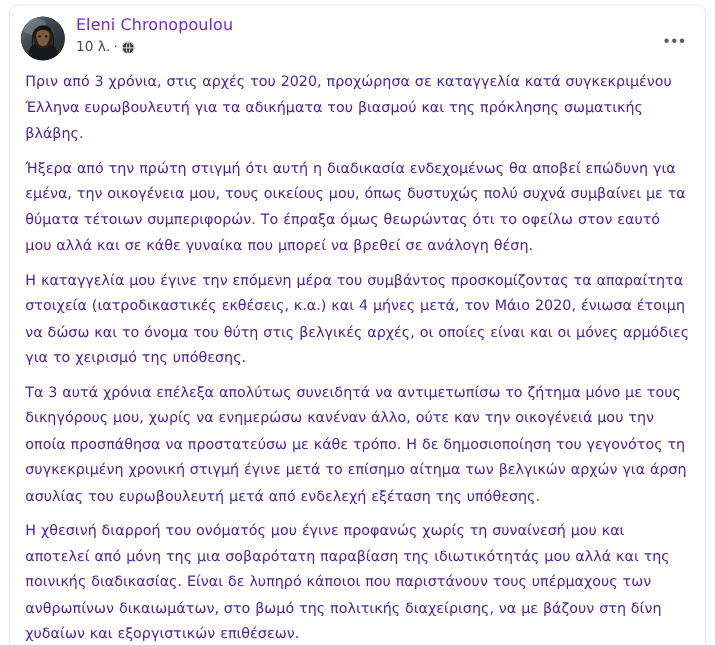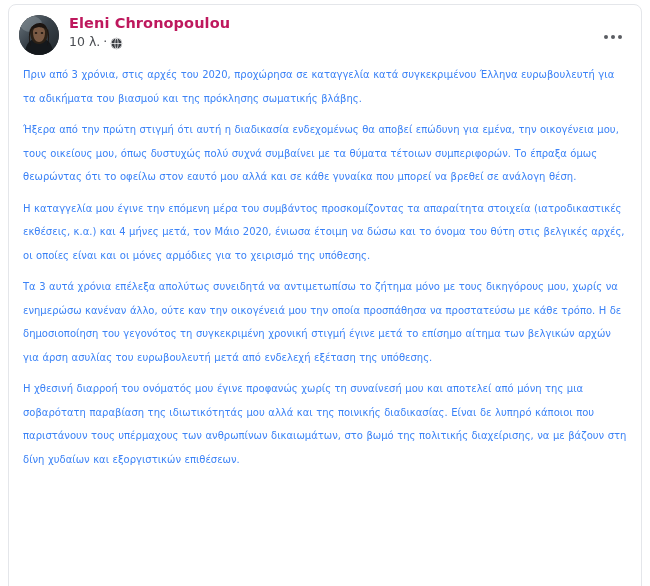--- a/index.html
+++ b/index.html
@@ -53,22 +53,22 @@
   .header-text {
     margin-left: 10px;
     display: flex;
     flex-direction: column;
     justify-content: flex-start;
     padding-top: 1px;
   }
 
   .author-name {
     font-size: 14.5px;
-    font-weight: 700;
-    color: #be185d;
+    font-weight: 400;
+    color: #6d28d9;
     line-height: 18px;
     letter-spacing: 0.1px;
     white-space: nowrap;
   }
 
   .meta-row {
     display: flex;
     align-items: flex-end;
     margin-top: 2px;
     line-height: 16px;
@@ -109,23 +109,23 @@
     border-radius: 50%;
     background: #5a5d62;
     display: block;
   }
 
   
   .post-body {
     padding: 6px 14px 10px 14px;
   }
   .post-paragraph {
-    font-size: 10px;
+    font-size: 13px;
     line-height: 23.5px;
-    color: #3b82f6;
+    color: #4c1d95;
     margin: 0 0 8px 0;
     text-align: left;
     letter-spacing: 0.01px;
     word-spacing: 0.3px;
   }
   .post-paragraph:last-child {
     margin-bottom: 0;
   }
 </style>
 </head>

